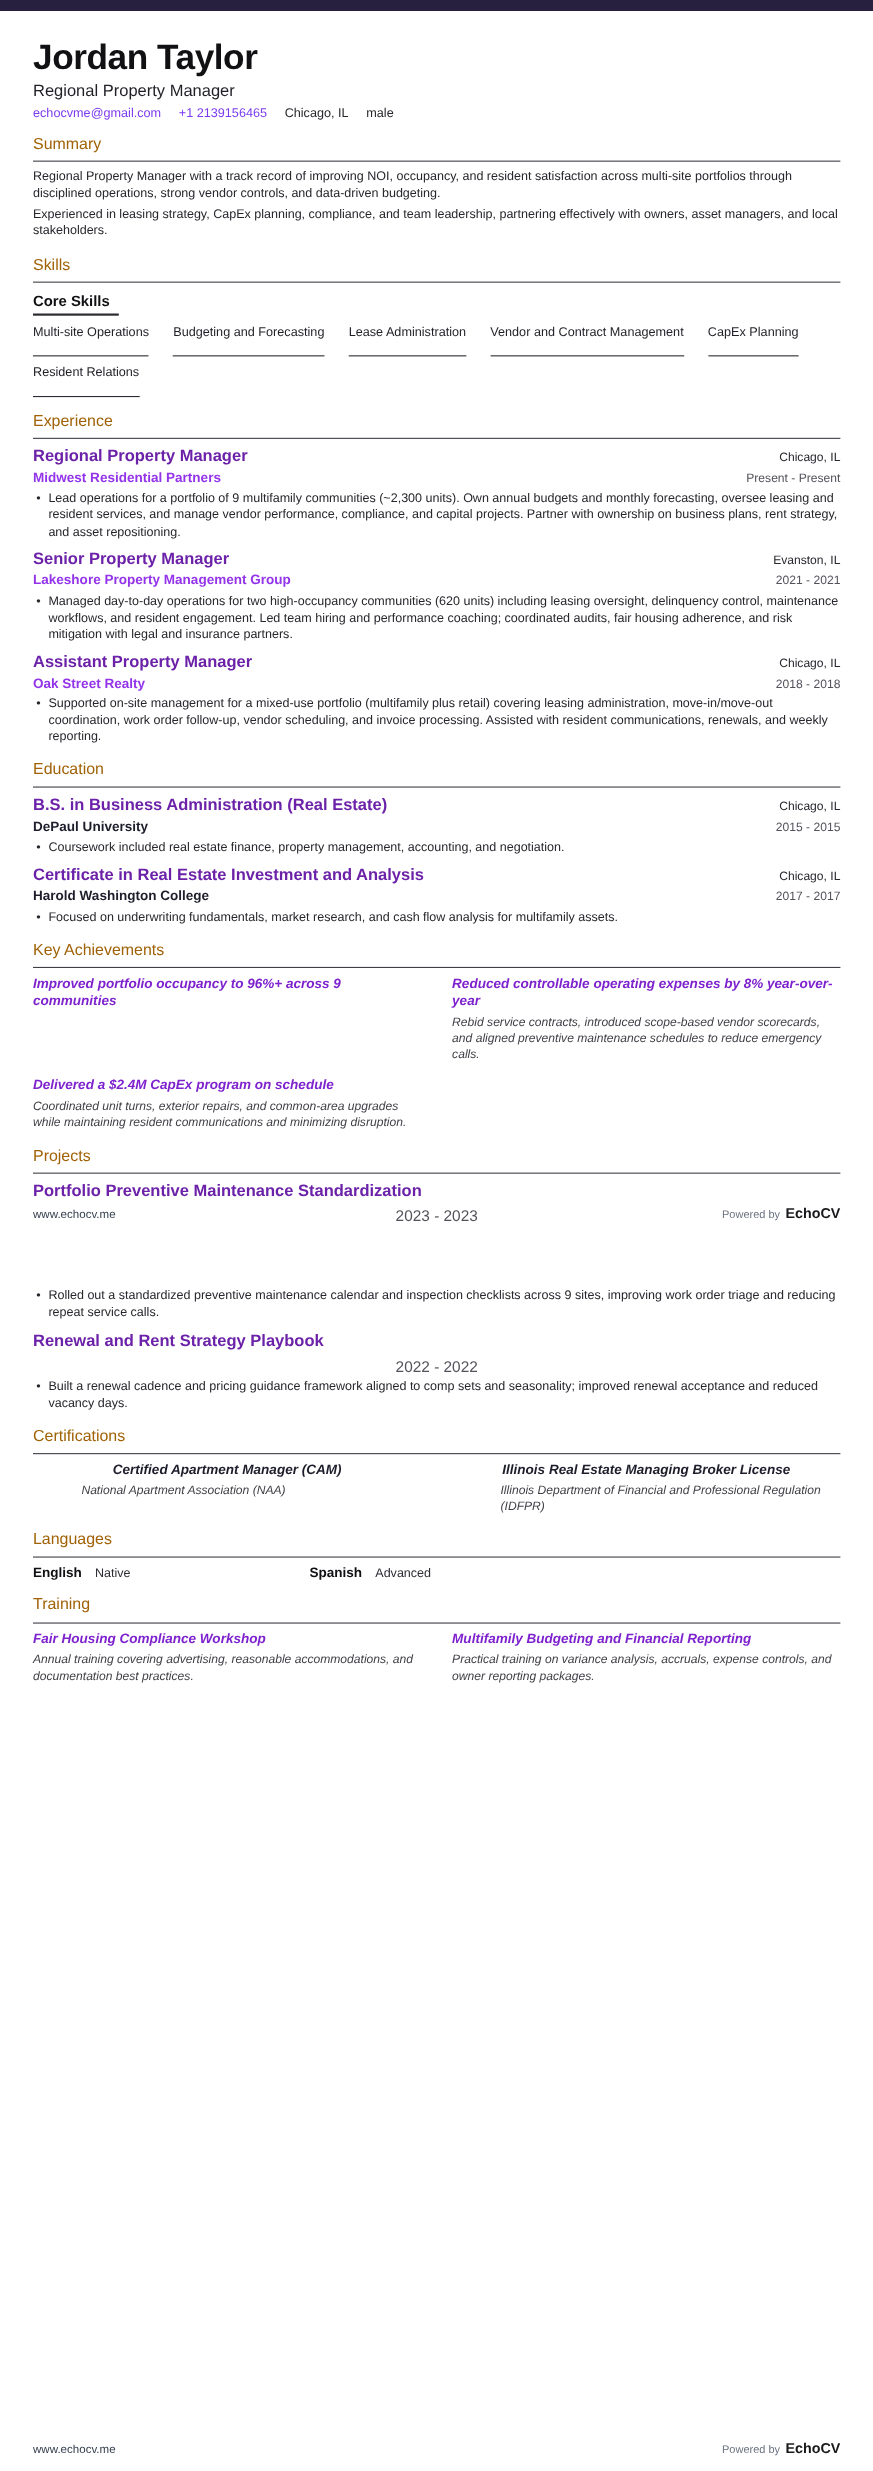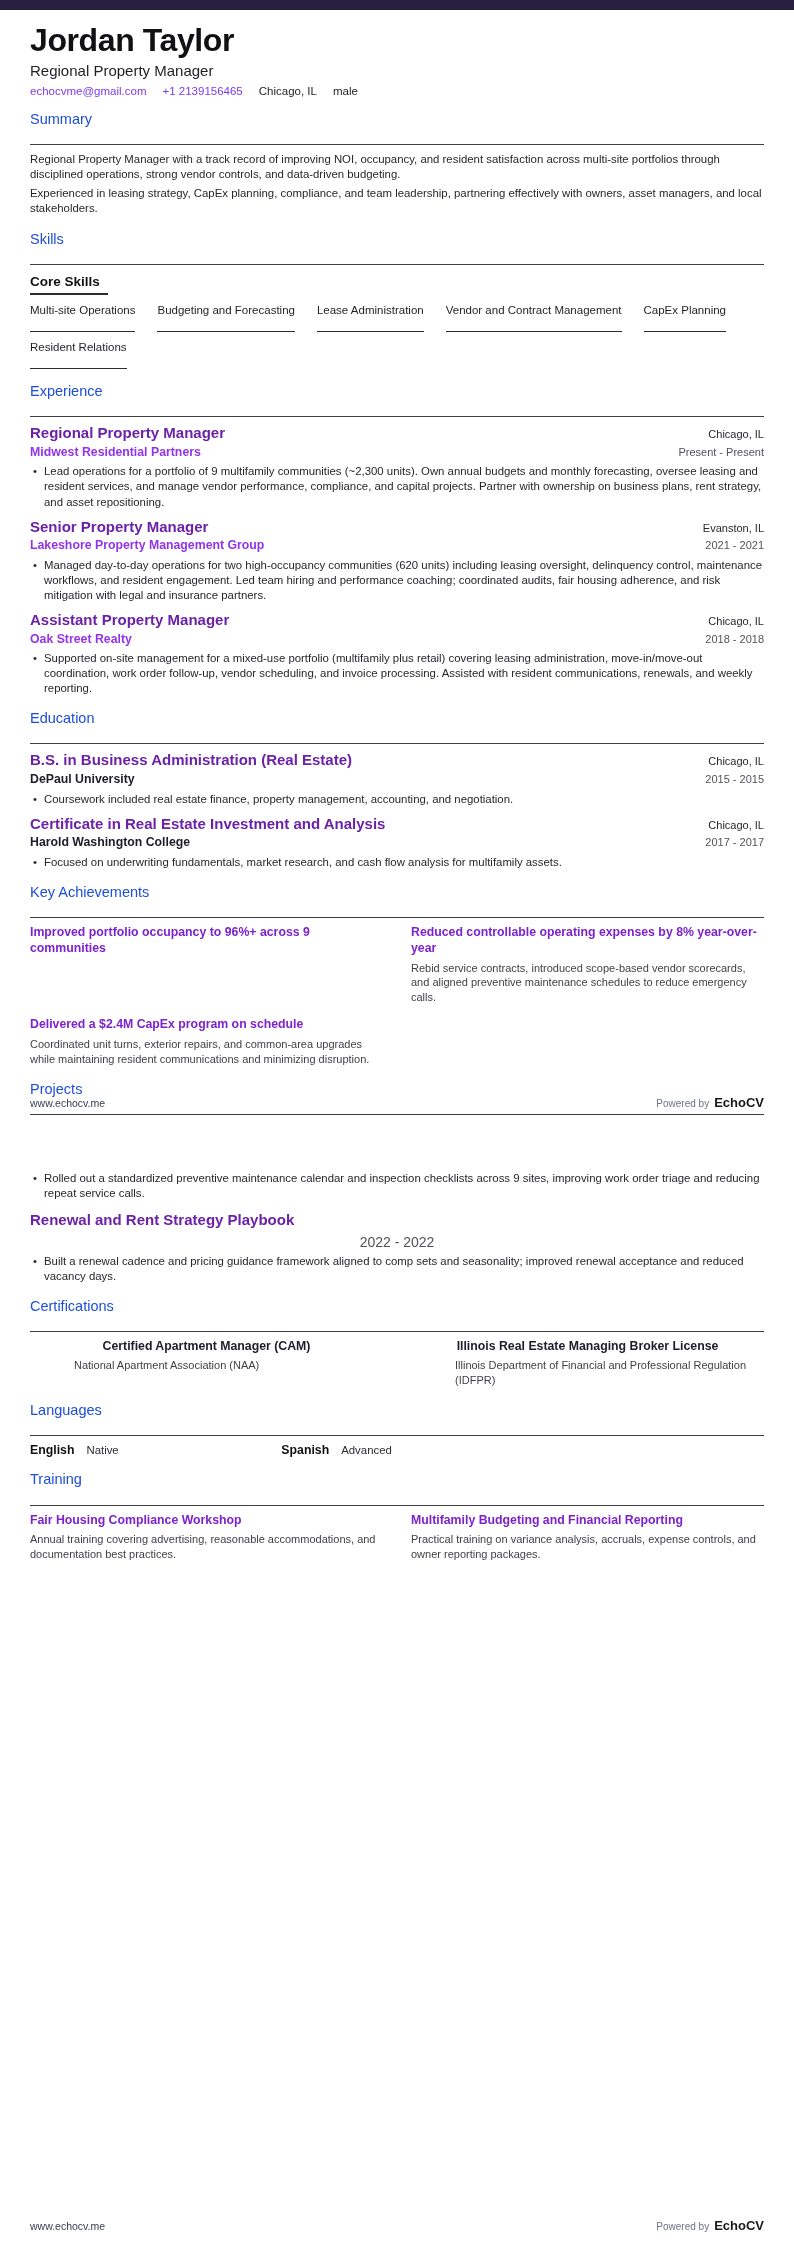--- a/index.html
+++ b/index.html
@@ -18,21 +18,21 @@
     overflow: hidden;
     padding: 0 30px;
   }
   .topbar {
     position: absolute;
     top: 0; left: 0; right: 0;
     height: 10px;
     background: #27203f;
   }
   
-  .header { padding-top: 24px; }
+  .header { padding-top: 36px; }
   .name {
     font-size: 32px;
     line-height: 1.05;
     font-weight: 800;
     letter-spacing: -0.4px;
     color: #111114;
   }
   .role { font-size: 15px; color: #1f1f26; margin-top: 4px; }
   .contact {
     display: flex;
@@ -41,23 +41,23 @@
     font-size: 11.5px;
     color: #26262c;
     align-items: baseline;
   }
   .contact .link { color: #7c3aed; cursor: pointer; }
   
   .section { margin-top: 14px; }
   .sec-head {
     font-size: 14.5px;
     font-weight: 400;
-    color: #1d4ed8;
+    color: #a16207;
     line-height: 1.2;
-    padding-bottom: 16px;
+    padding-bottom: 6px;
     border-bottom: 1px solid #3f3f46;
     margin-bottom: 7px;
   }
   .para {
     font-size: 11.4px;
     line-height: 1.35;
     color: #26262c;
     margin-top: 3px;
   }
   
@@ -120,20 +120,21 @@
     font-size: 14px;
     color: #52525b;
     margin-top: 4px;
   }
   
   .grid-2 {
     display: grid;
     grid-template-columns: 1fr 1fr;
     column-gap: 28px;
     row-gap: 12px;
+    font-style: italic;
   }
   .card-title {
     font-size: 12.3px;
     font-weight: 700;
     color: #7e22ce;
     line-height: 1.28;
   }
   .card-body {
     font-size: 11px;
     line-height: 1.35;

